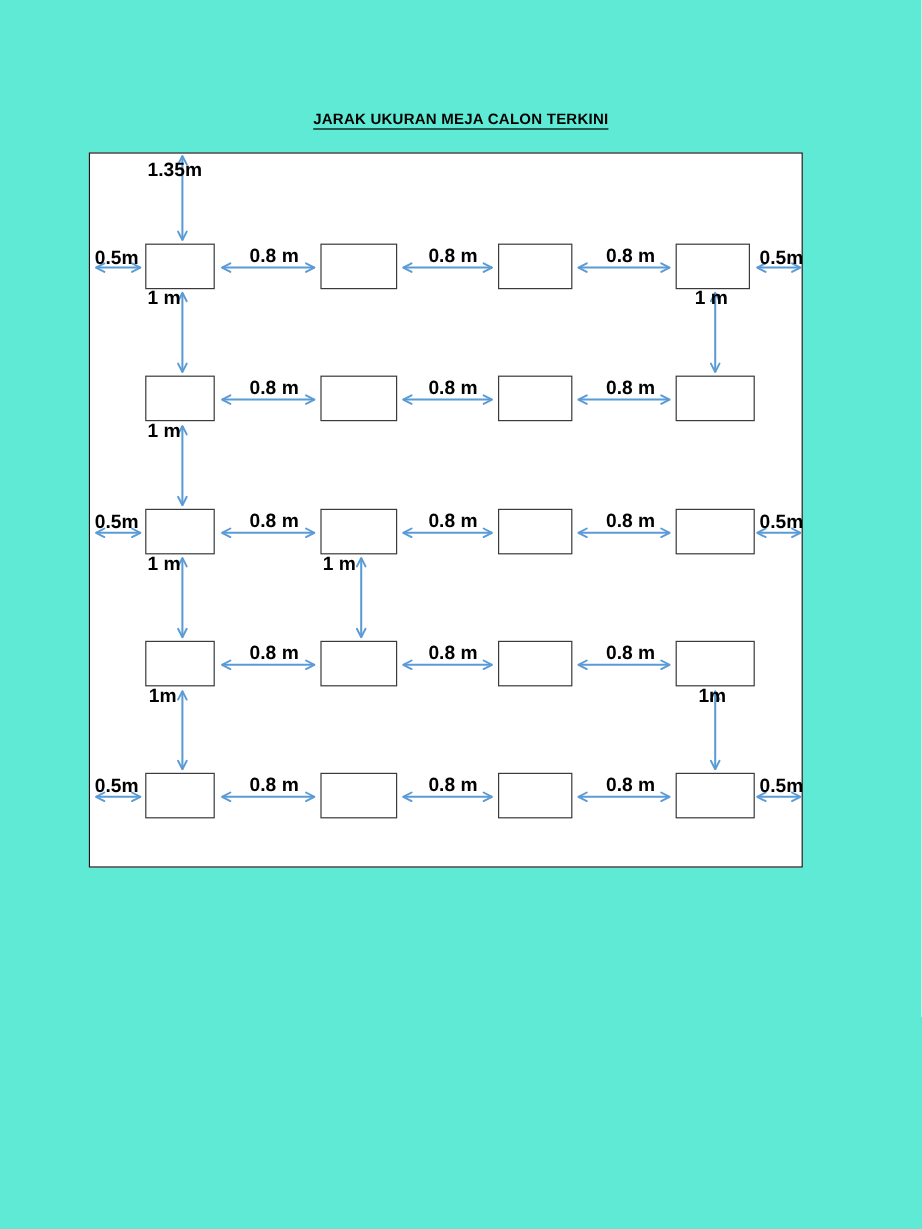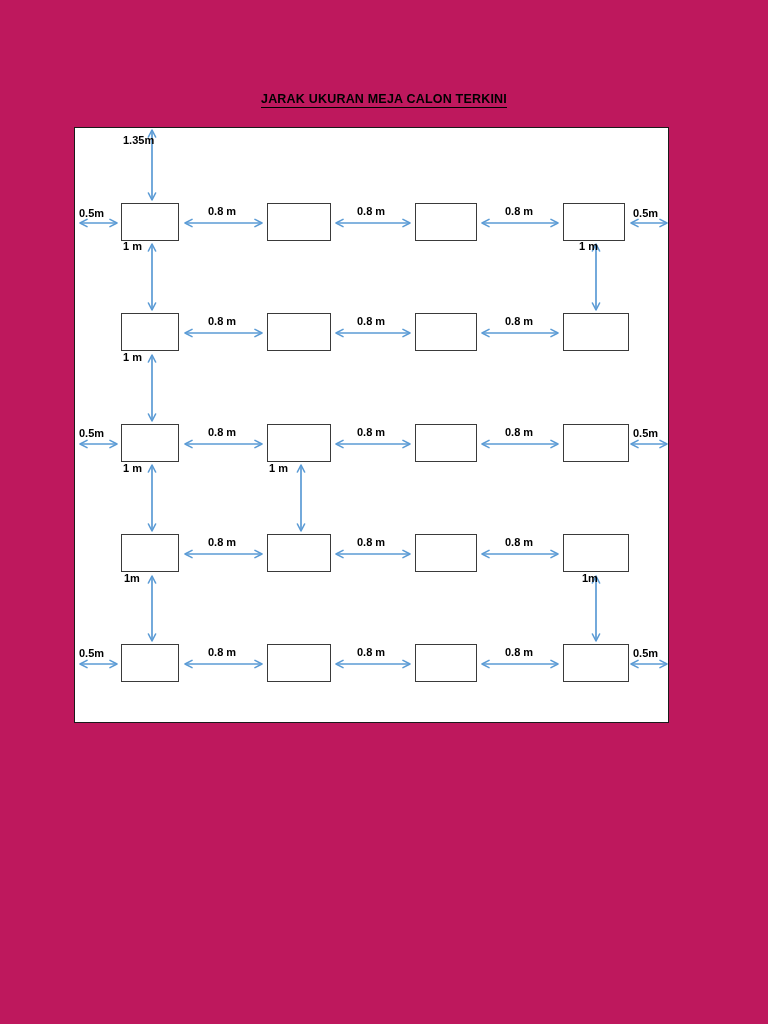--- a/index.html
+++ b/index.html
@@ -5,21 +5,21 @@
   * { box-sizing: border-box; }
   html, body {
     margin: 0; padding: 0;
     background: #ffffff;
     font-family: "Liberation Sans", sans-serif;
   }
   #page {
     position: relative;
     width: 768px;
     height: 1024px;
-    background: #be185d;
+    background: #5eead4;
     overflow: hidden;
   }
 
   
   #title {
     position: absolute;
     left: 0; top: 92px;
     width: 768px;
     text-align: center;
     font-size: 12.5px;
@@ -59,21 +59,21 @@
   
   .desk {
     position: absolute;
     border: 1.6px solid #3a3a3a;
     background: #ffffff;
   }
 
   
   .dim-label {
     position: absolute;
-    font-size: 11px;
+    font-size: 16px;
     font-weight: bold;
     color: #000000;
     white-space: nowrap;
     line-height: 1;
   }
 
   
   #arrows {
     position: absolute;
     left: 0; top: 0;

